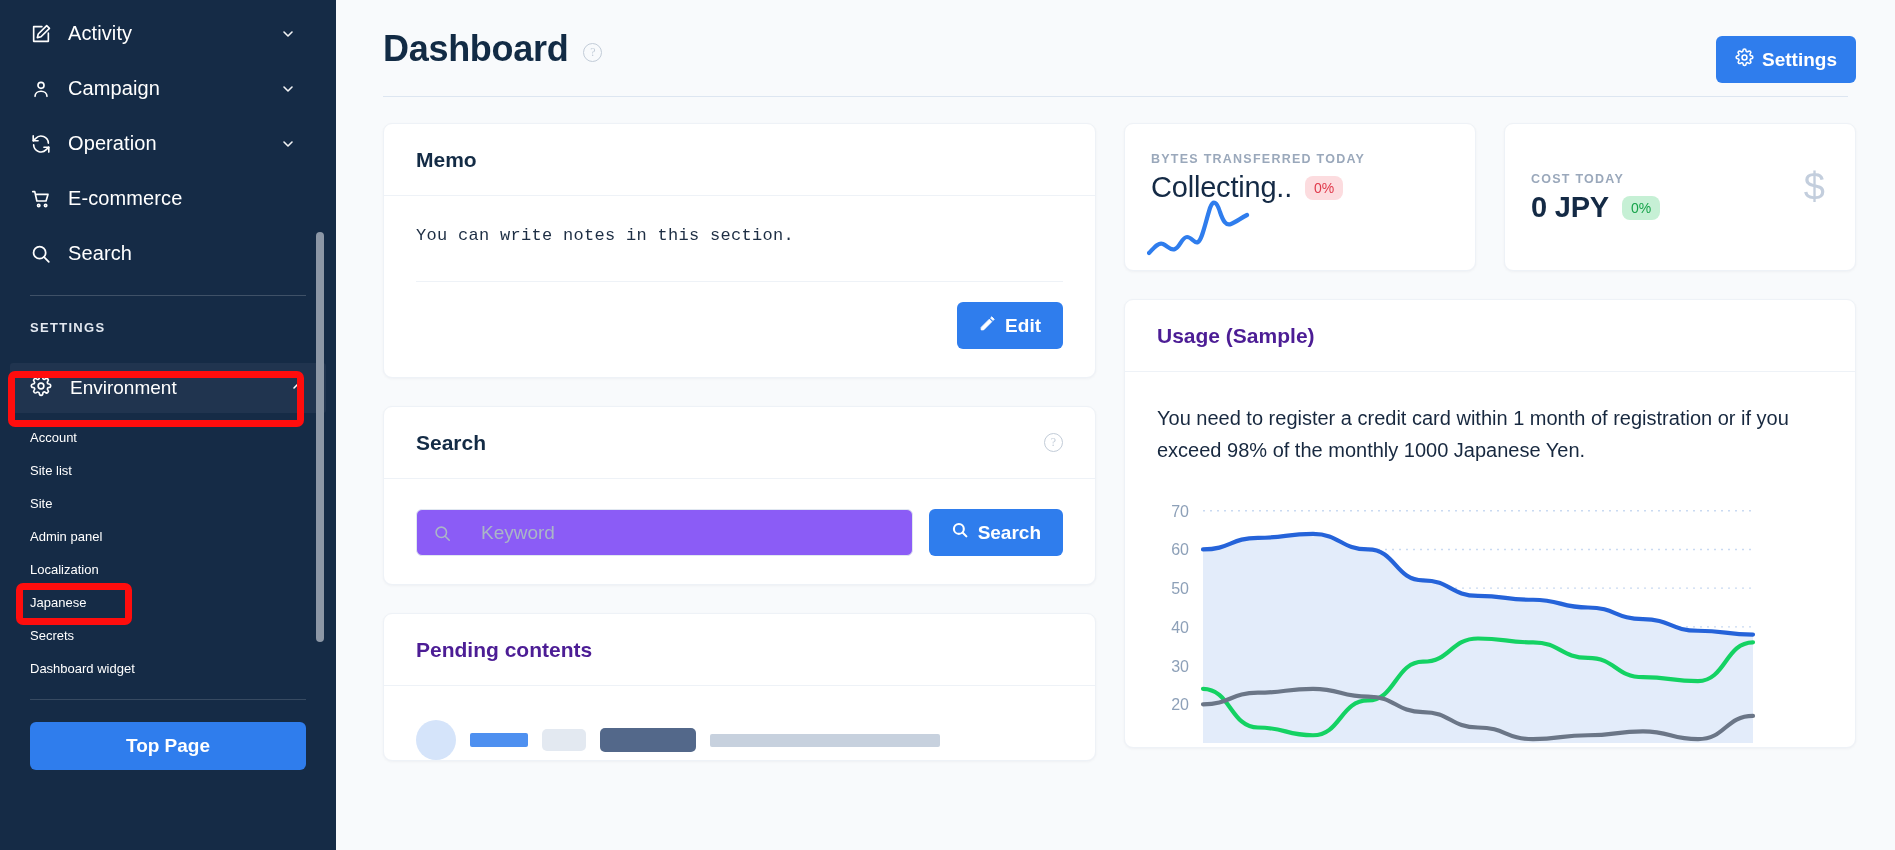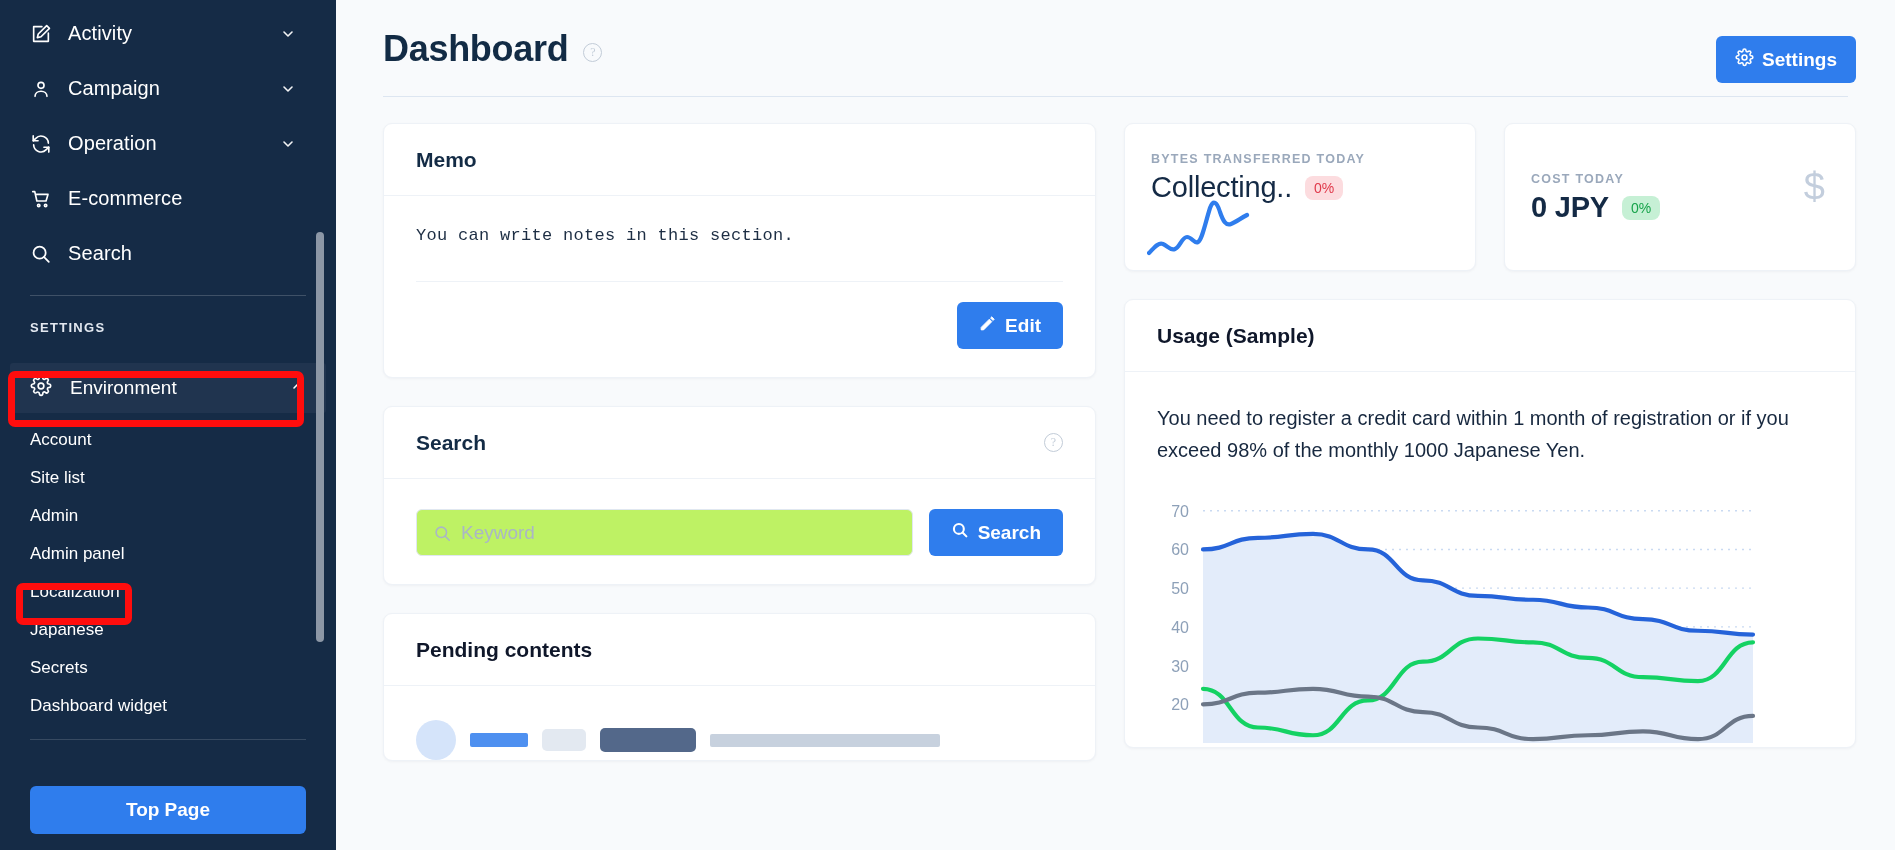--- a/index.html
+++ b/index.html
@@ -45,38 +45,37 @@
     padding: 0 20px;
     background: #20344f;
     border-radius: 3px;
     cursor: pointer;
   }
   .env-row .ic { width: 24px; flex: 0 0 24px; }
   .env-row .lbl { flex: 1; font-size: 19px; margin-left: 16px; }
   .env-row .chev { width: 16px; flex: 0 0 16px; }
 
   .sub-item {
-    font-size: 17px;
+    font-size: 13px;
     padding: 9px 0 9px 30px;
     color: #ffffff;
     cursor: pointer;
     white-space: nowrap;
   }
 
   .bottom-sep { height: 1px; background: rgba(255,255,255,.15); margin: 14px 30px 0 30px; }
   .bottom-panel { background: #152b46; padding: 22px 30px 0 30px; }
   .top-page-btn {
     display: block; width: 100%;
     height: 48px; line-height: 48px;
     background: #2f7ded; color: #fff;
     border: none; border-radius: 6px;
     font-size: 19px; font-weight: 700;
     text-align: center; cursor: pointer;
     font-family: inherit;
-    margin-top: 24px;
   }
 
   
   .sb-track {
     position: absolute; right: 6px; top: 0; width: 10px; height: 850px;
     background: transparent;
   }
   .sb-thumb {
     position: absolute; right: 6px; top: 232px; width: 8px; height: 410px;
     background: #8c97a6; border-radius: 4px;
@@ -134,21 +133,21 @@
     border: 1px solid #eef2f7;
     border-radius: 9px;
     box-shadow: 0 1px 3px rgba(16,30,54,.045);
   }
   .card-head {
     display: flex; align-items: center;
     padding: 0 32px; height: 72px;
     border-bottom: 1px solid #eef2f7;
   }
   .card-title { font-size: 21px; font-weight: 700; color: #132b45; }
-  .card-title.link { color: #0f172a; font-weight: 700; }
+  .card-title.link { color: #4c1d95; font-weight: 700; }
   .card-head .spacer { flex: 1; }
   .card-body { padding: 30px 32px 28px 32px; }
 
   .memo-text {
     font-family: "Liberation Mono", monospace;
     font-size: 17px; color: #1d2e44; letter-spacing: .3px;
   }
   .memo-rule { height: 1px; background: #eef2f7; margin: 36px 0 0 0; }
   .memo-actions { display: flex; justify-content: flex-end; padding-top: 20px; }
   .btn-blue {
@@ -186,23 +185,23 @@
     font-size: 38px; color: #c3cedd; font-weight: 400;
     font-family: "Liberation Sans", sans-serif;
   }
 
   
   .search-row { display: flex; gap: 16px; align-items: center; }
   .search-field {
     position: relative; flex: 1;
     height: 47px;
     border: 1px solid #e0e7f0; border-radius: 6px;
-    background: #bef264;
+    background: #8b5cf6;
     display: flex; align-items: center;
-    padding-left: 44px;
+    padding-left: 64px;
   }
   .search-field .mag { position: absolute; left: 16px; top: 14px; }
   .search-field input {
     border: none; outline: none; width: 100%;
     font-size: 19px; color: #1d2e44;
     font-family: inherit; background: transparent;
   }
   .search-field input::placeholder { color: #aab6c6; }
 
   
@@ -306,21 +305,21 @@
       <span class="chev">
         <svg width="16" height="16" viewBox="0 0 24 24" fill="none" stroke="#fff" stroke-width="2.4" stroke-linecap="round" stroke-linejoin="round">
             <polyline points="6 15 12 9 18 15"></polyline>
           </svg>
       </span>
     </div>
 
     <div style="margin-top:8px;">
       <div class="sub-item">Account</div>
       <div class="sub-item">Site list</div>
-      <div class="sub-item">Admin</div>
+      <div class="sub-item">Site</div>
       <div class="sub-item">Admin panel</div>
       <div class="sub-item">Localization</div>
       <div class="sub-item">Japanese</div>
       <div class="sub-item">Secrets</div>
       <div class="sub-item">Dashboard widget</div>
     </div>
 
     <div class="bottom-sep"></div>
     <div class="bottom-panel">
       <button class="top-page-btn">Top Page</button>

